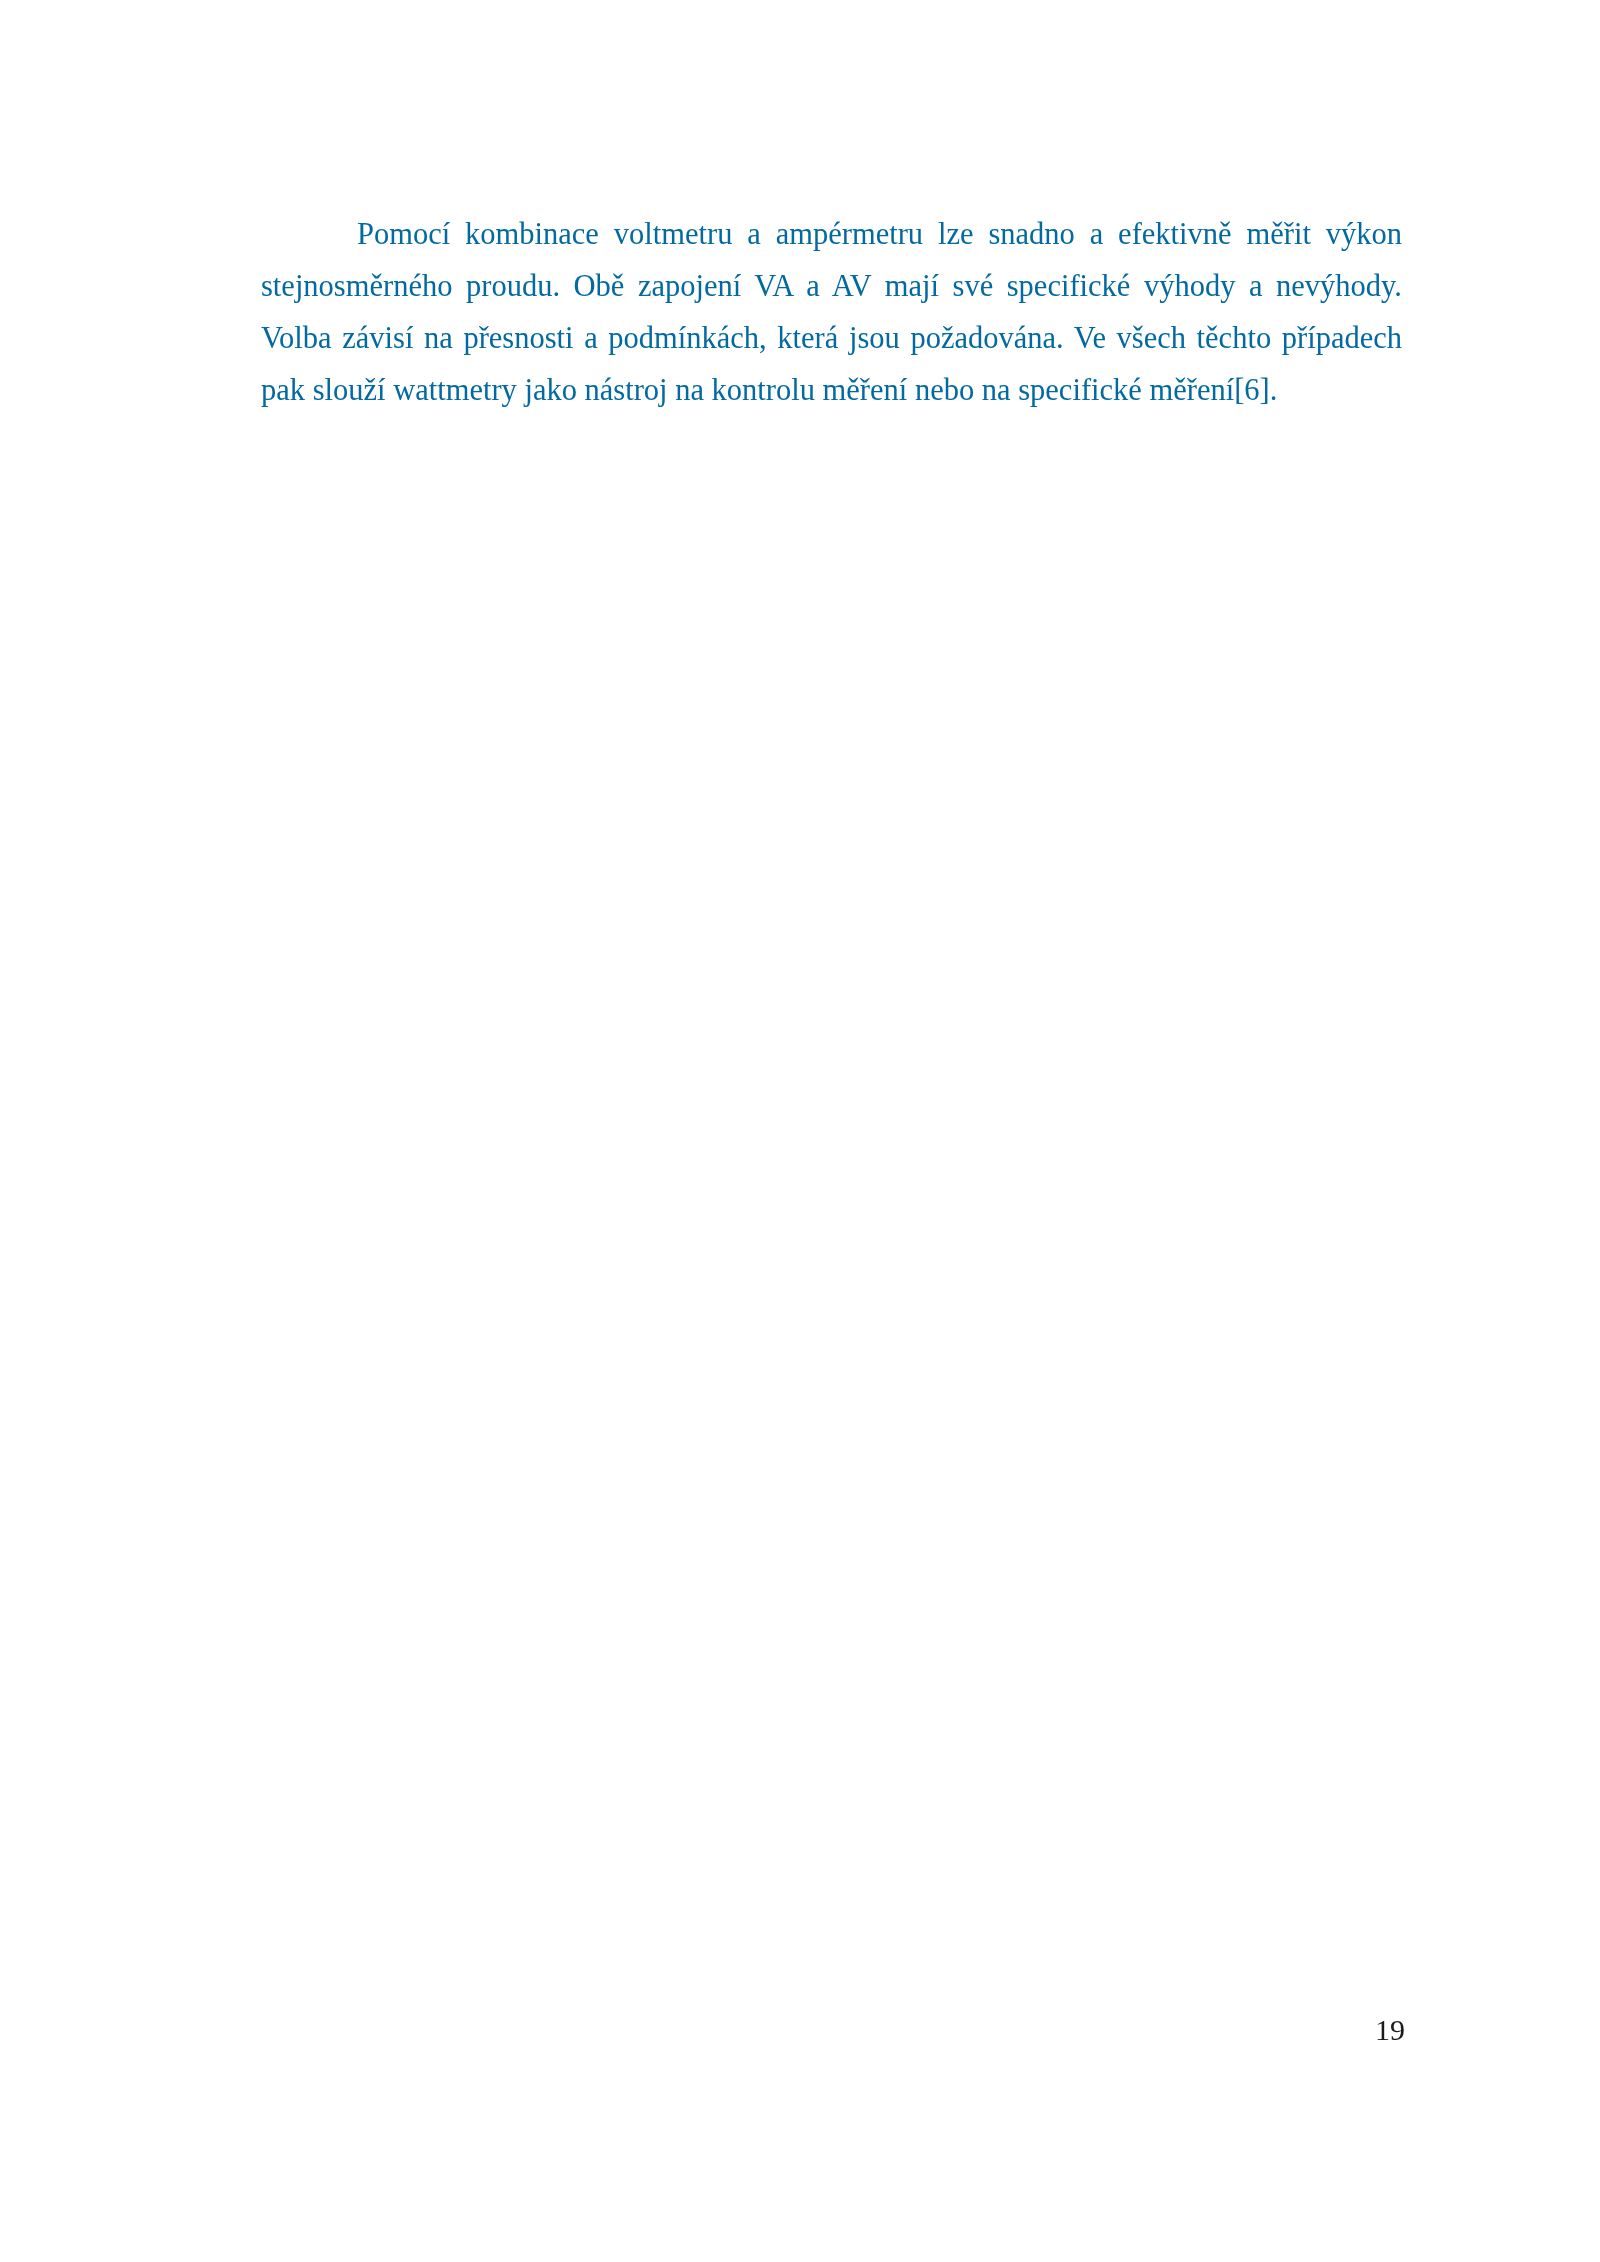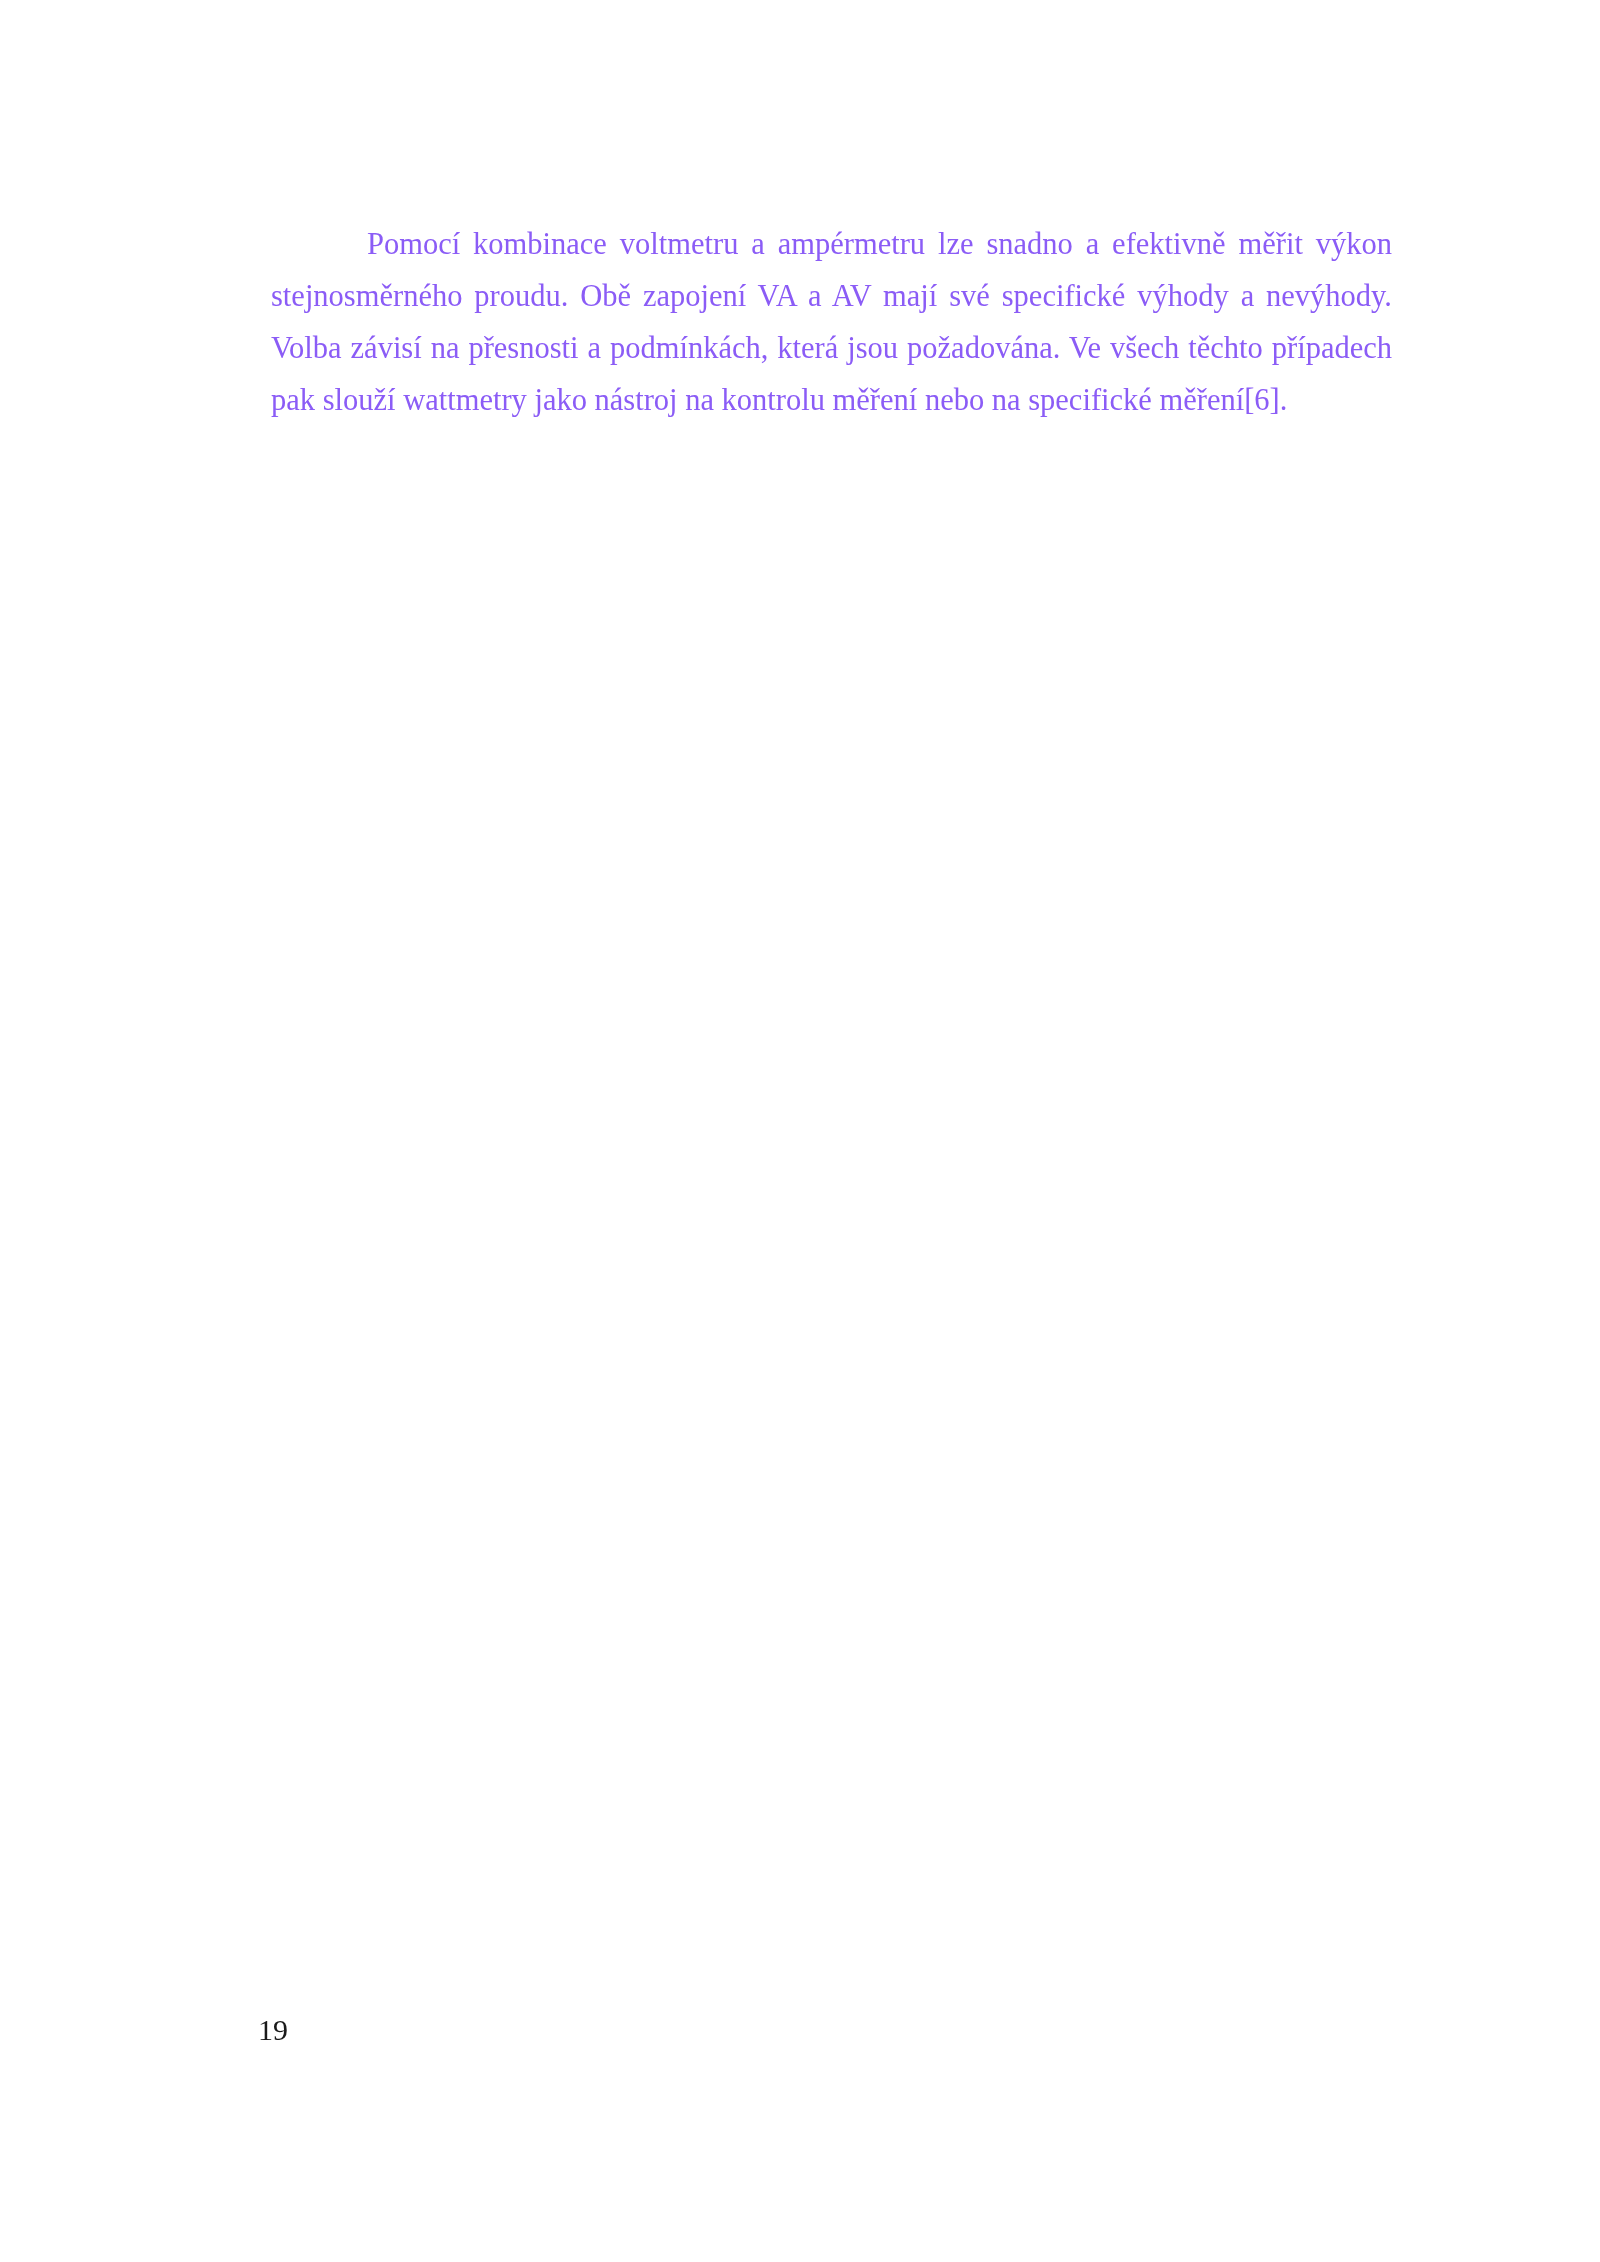--- a/index.html
+++ b/index.html
@@ -26,36 +26,36 @@
   }
 
   .content-area {
     position: absolute;
     top: 205px;
     left: 258px;
     width: 1147px;
   }
 
   .body-paragraph {
-    margin: 13px;
+    margin: 3px;
     font-size: 30.5px;
     line-height: 52px;
     text-align: justify;
     text-justify: inter-word;
     text-indent: 96px;
-    color: #8b5cf6;
+    color: #0369a1;
     hyphens: none;
   }
 
   .page-number {
     position: absolute;
     left: 258px;
     width: 1147px;
     top: 2012px;
-    text-align: left;
+    text-align: right;
     font-size: 30px;
     line-height: 36px;
     color: #1a1a1a;
   }
 </style>
 </head>
 <body>
 
 <div class="page">
 

